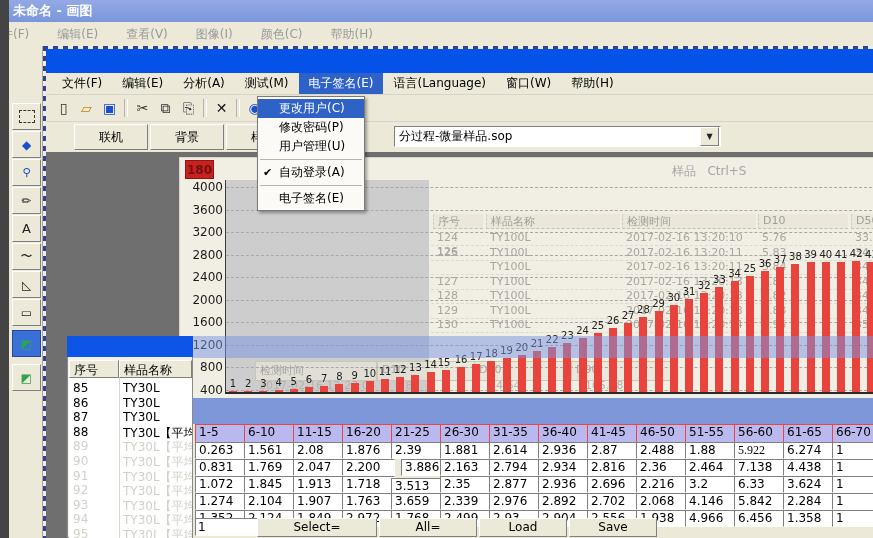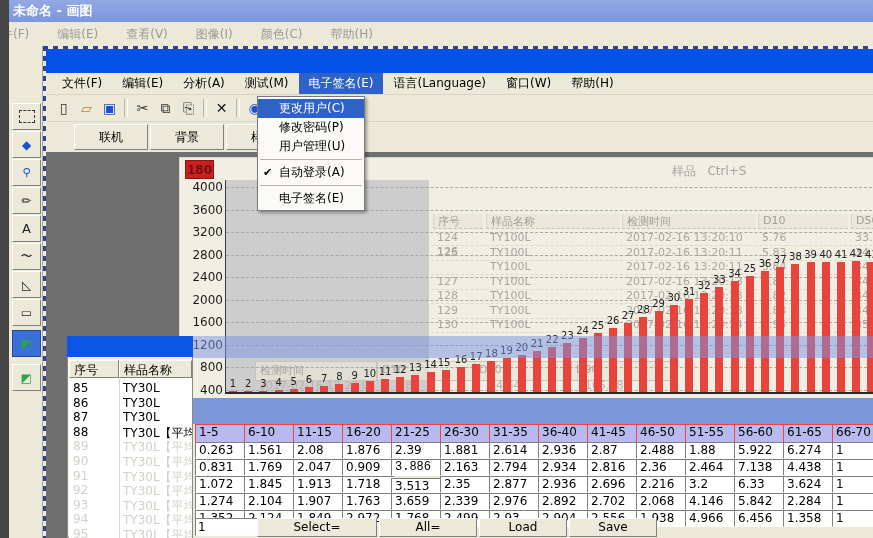--- a/index.html
+++ b/index.html
@@ -154,20 +154,24 @@
       <div class="tb-sep"></div>
       <div class="tb-ico" style="font-size:14px;color:#111;">✕</div>
       <div class="tb-sep"></div>
       <div class="tb-ico" style="font-size:14px;color:#1a4fd0;">◉</div>
     </div>
   <div class="abs" id="app-btnrow">
       <div class="cmd-btn" style="left:28px;width:72px;">联机</div>
       <div class="cmd-btn" style="left:104px;width:72px;">背景</div>
       <div class="cmd-btn" style="left:180px;width:72px;">样品</div>
     </div>
+  <div class="abs" id="sop-combo">
+    <span id="sop-value">分过程-微量样品.sop</span>
+    <span id="sop-arrow">▼</span>
+  </div>
   <div class="abs" id="mdi"></div>
 
   <div class="abs" id="panel"></div>
   <div class="abs" id="bg-caption">
     <span>样品</span>&nbsp;&nbsp;
     <span>Ctrl+S</span>
   </div>
   <div id="bg-table">
       <div class="bgt-cell bgt-head abs" style="left:424px;top:214px;width:50px;">序号</div>
       <div class="bgt-cell bgt-head abs" style="left:477px;top:214px;width:134px;">样品名称</div>
@@ -423,29 +427,29 @@
         <div class="bw-cell" style="left:51px;top:44px;width:45px;">1.561</div>
         <div class="bw-cell" style="left:100px;top:44px;width:45px;">2.08</div>
         <div class="bw-cell" style="left:149px;top:44px;width:45px;">1.876</div>
         <div class="bw-cell" style="left:198px;top:44px;width:45px;">2.39</div>
         <div class="bw-cell" style="left:247px;top:44px;width:45px;">1.881</div>
         <div class="bw-cell" style="left:296px;top:44px;width:45px;">2.614</div>
         <div class="bw-cell" style="left:345px;top:44px;width:45px;">2.936</div>
         <div class="bw-cell" style="left:394px;top:44px;width:45px;">2.87</div>
         <div class="bw-cell" style="left:443px;top:44px;width:45px;">2.488</div>
         <div class="bw-cell" style="left:492px;top:44px;width:45px;">1.88</div>
-        <div class="bw-cell" style="left:541px;top:44px;width:45px;">5.922</div>
+        <div class="bw-cell" style="left:541px;top:44px;width:45px;font-family:Liberation Serif, serif;">5.922</div>
         <div class="bw-cell" style="left:590px;top:44px;width:45px;">6.274</div>
         <div class="bw-cell" style="left:639px;top:44px;width:45px;">1</div>
         <div class="bw-cell" style="left:688px;top:44px;width:45px;"></div>
         <div class="bw-cell" style="left:2px;top:61px;width:45px;">0.831</div>
         <div class="bw-cell" style="left:51px;top:61px;width:45px;">1.769</div>
         <div class="bw-cell" style="left:100px;top:61px;width:45px;">2.047</div>
-        <div class="bw-cell" style="left:149px;top:61px;width:45px;">0.909</div>
-        <div class="bw-cell" style="left:198px;top:61px;width:45px;font-family:Liberation Mono, monospace;">3.886</div>
+        <div class="bw-cell" style="left:149px;top:61px;width:45px;">2.200</div>
+        <div class="bw-cell" style="left:208px;top:61px;width:45px;">3.886</div>
         <div class="bw-cell" style="left:247px;top:61px;width:45px;">2.163</div>
         <div class="bw-cell" style="left:296px;top:61px;width:45px;">2.794</div>
         <div class="bw-cell" style="left:345px;top:61px;width:45px;">2.934</div>
         <div class="bw-cell" style="left:394px;top:61px;width:45px;">2.816</div>
         <div class="bw-cell" style="left:443px;top:61px;width:45px;">2.36</div>
         <div class="bw-cell" style="left:492px;top:61px;width:45px;">2.464</div>
         <div class="bw-cell" style="left:541px;top:61px;width:45px;">7.138</div>
         <div class="bw-cell" style="left:590px;top:61px;width:45px;">4.438</div>
         <div class="bw-cell" style="left:639px;top:61px;width:45px;">1</div>
         <div class="bw-cell" style="left:688px;top:61px;width:45px;"></div>

